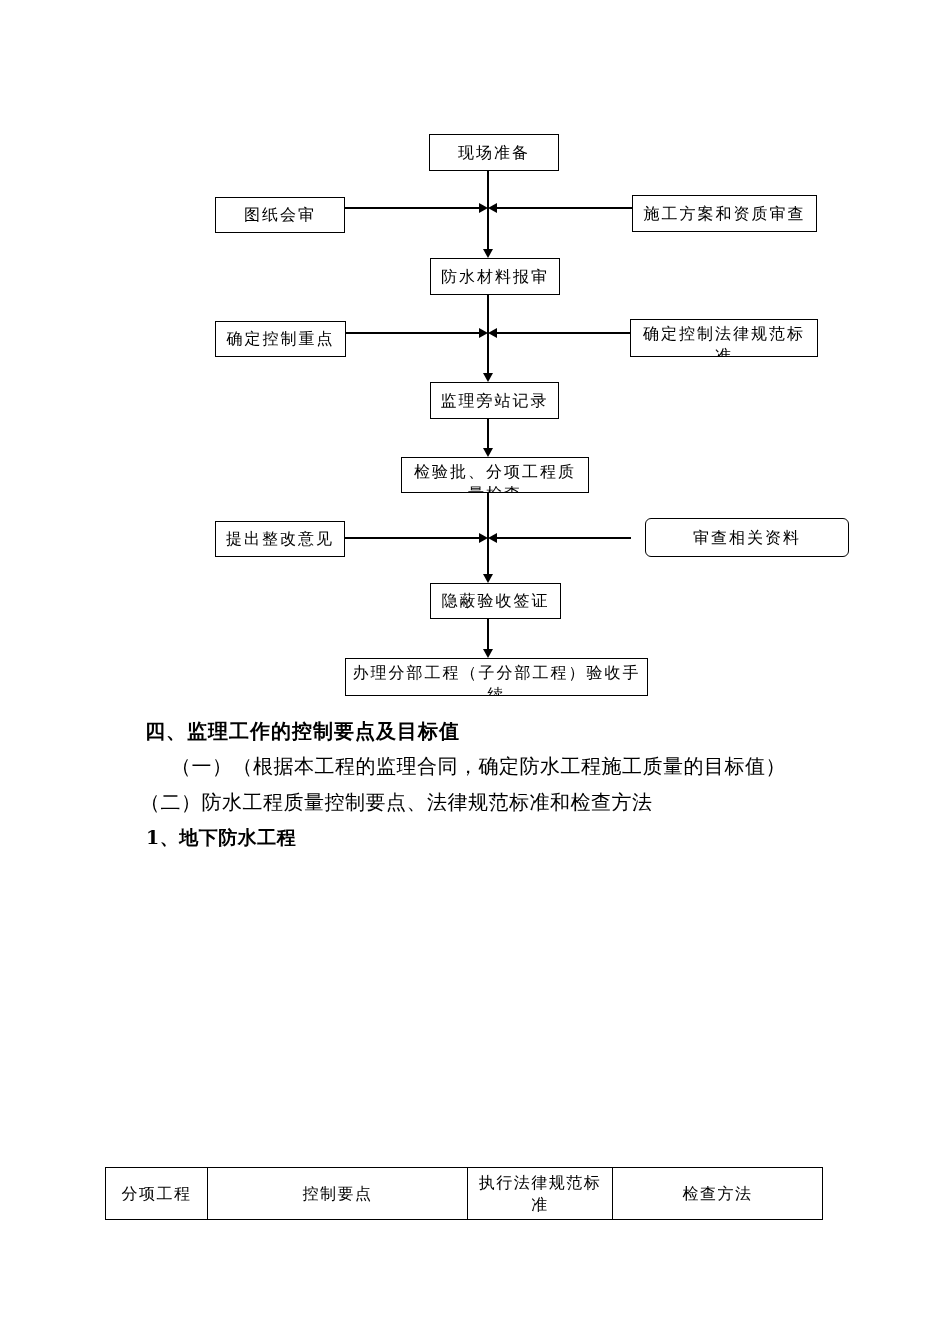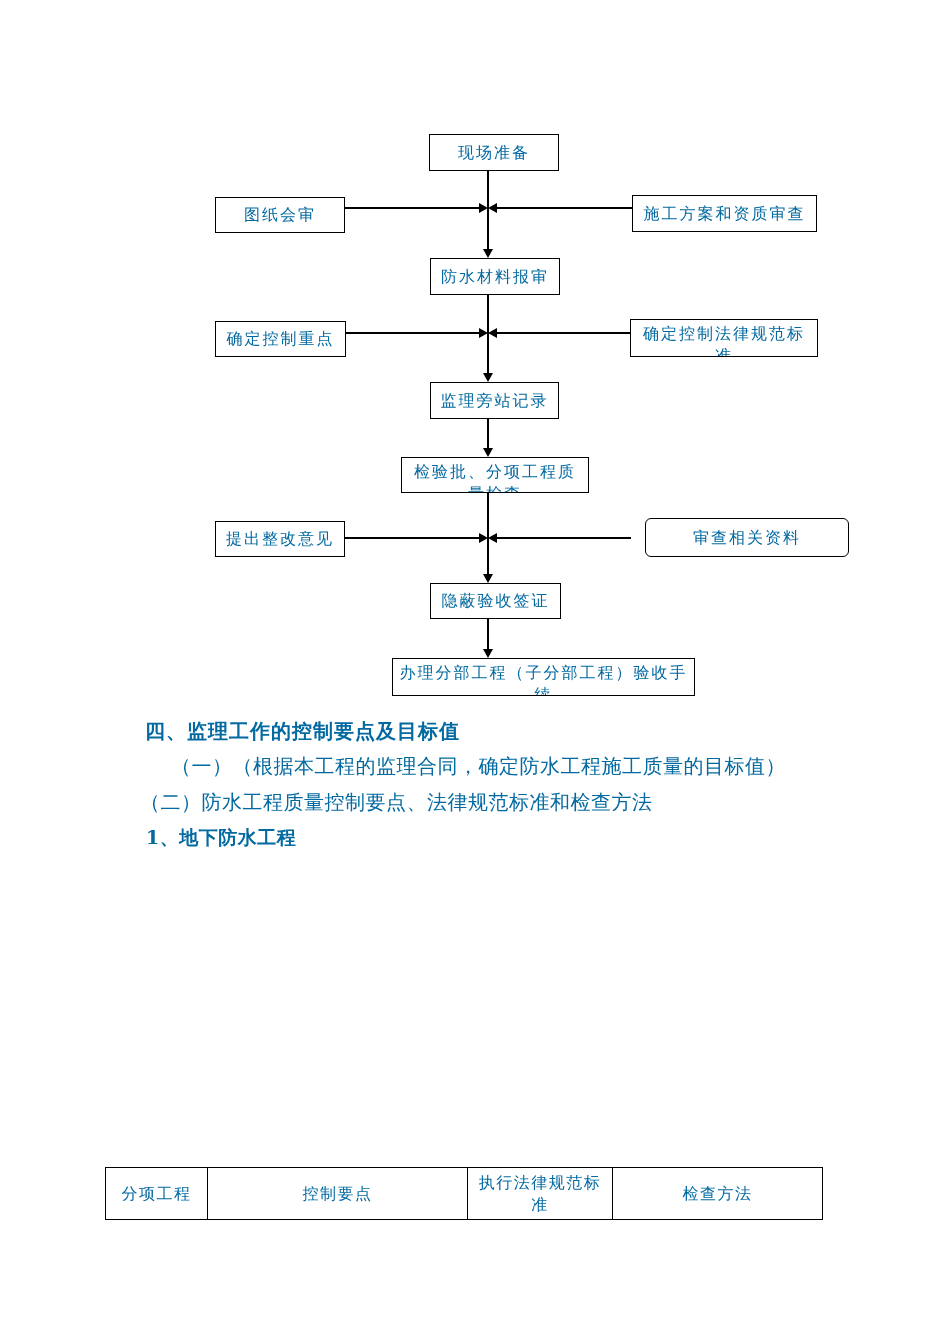--- a/index.html
+++ b/index.html
@@ -1,20 +1,20 @@
 <!DOCTYPE html>
 <html><head>
 <meta charset="utf-8">
 <style>
   html,body { margin:0; padding:0; background:#ffffff; }
   .page {
     position:relative; width:950px; height:1344px;
     background:#ffffff; overflow:hidden;
     font-family:"DejaVu Serif","Liberation Serif",serif;
-    color:#0369a1;
+    color:#000000;
   }
   
   .node {
     position:absolute; box-sizing:border-box;
     border:1.5px solid #000; background:#fff;
     font-size:16px; letter-spacing:2px; line-height:22px;
     display:flex; align-items:center; justify-content:center;
     text-align:center; white-space:nowrap;
   }
   .node.wrap {
@@ -67,21 +67,21 @@
   <div class="node" style="left:430px;top:382px;width:129px;height:37px;">监理旁站记录</div>
 
   <div class="node wrap" style="left:401px;top:457px;width:188px;height:36px;padding:3px 9px 0;">检验批、分项工程质量检查</div>
 
   <div class="node" style="left:215px;top:521px;width:130px;height:36px;">提出整改意见</div>
 
   <div class="node" style="left:645px;top:518px;width:204px;height:39px;border-radius:6px;">审查相关资料</div>
 
   <div class="node" style="left:430px;top:583px;width:131px;height:36px;">隐蔽验收签证</div>
 
-  <div class="node wrap" style="left:345px;top:658px;width:303px;height:38px;padding:3px 5px 0;margin-left:47px;">办理分部工程（子分部工程）验收手续</div>
+  <div class="node wrap" style="left:345px;top:658px;width:303px;height:38px;padding:3px 5px 0;">办理分部工程（子分部工程）验收手续</div>
 
   <div class="vline" style="left:487px;top:171px;height:79px;"></div>
   <div class="arr down" style="left:483px;top:249px;"></div>
 
   <div class="vline" style="left:487px;top:295px;height:79px;"></div>
   <div class="arr down" style="left:483px;top:373px;"></div>
 
   <div class="vline" style="left:487px;top:419px;height:30px;"></div>
   <div class="arr down" style="left:483px;top:448px;"></div>
 

